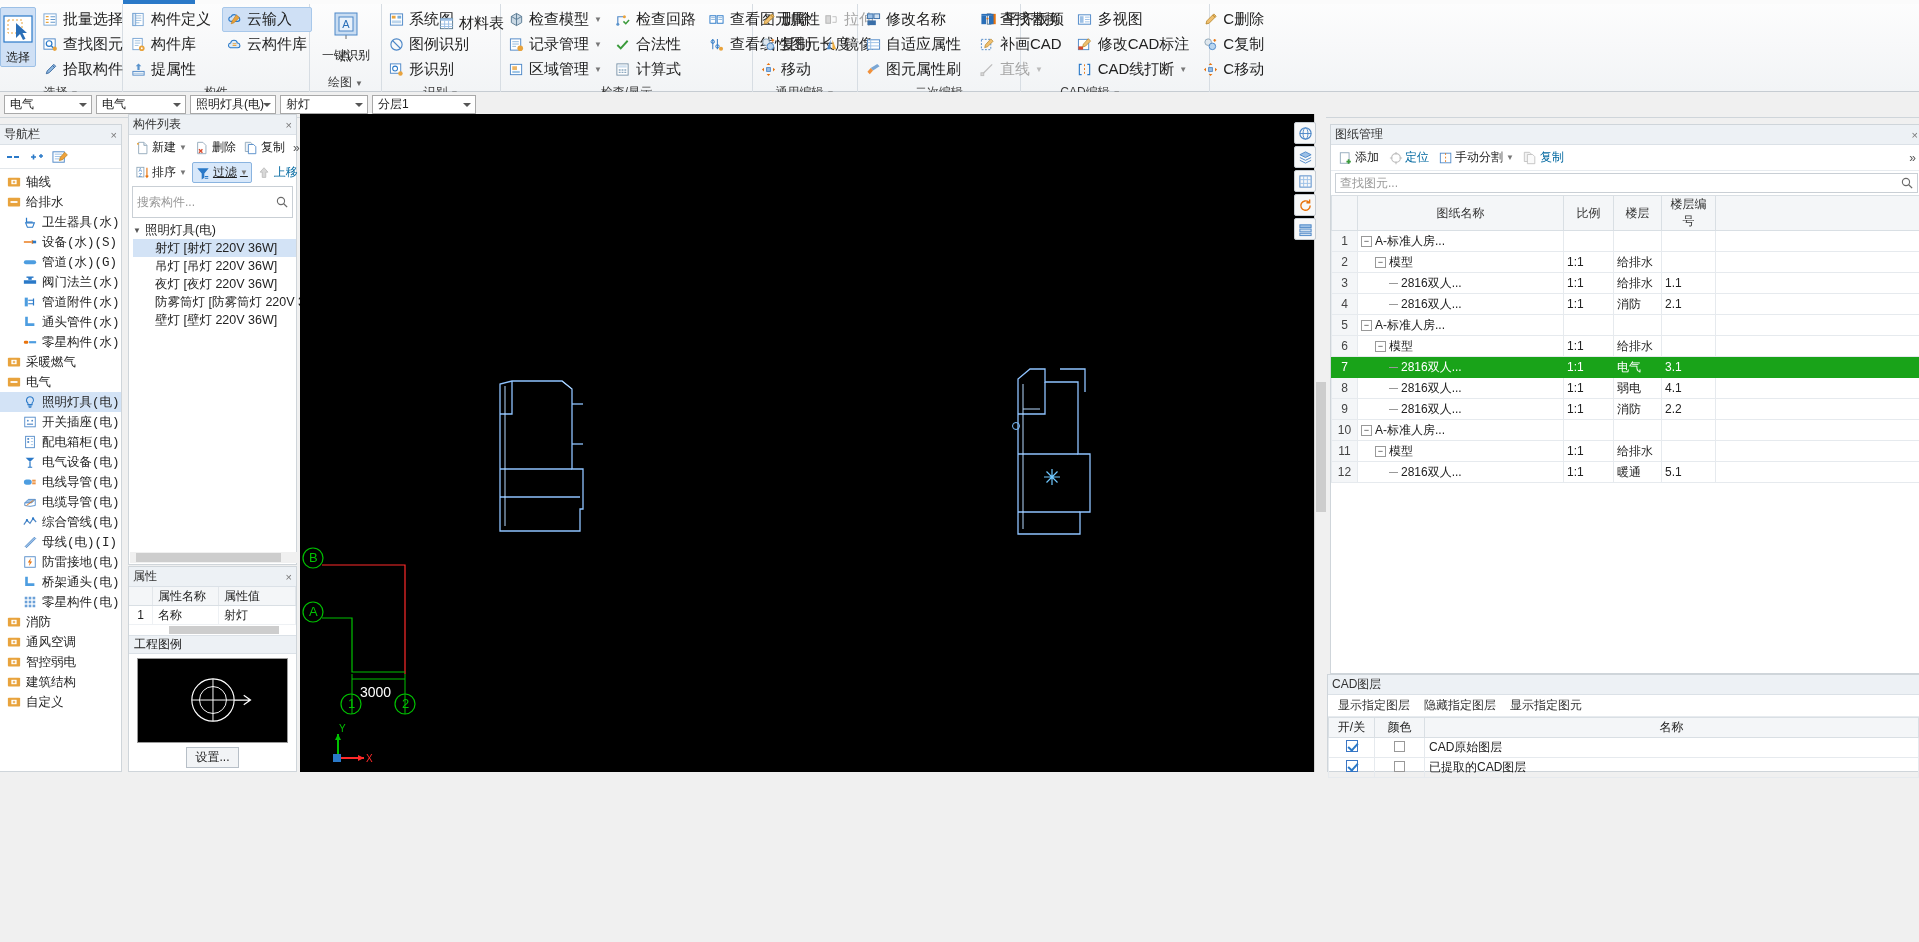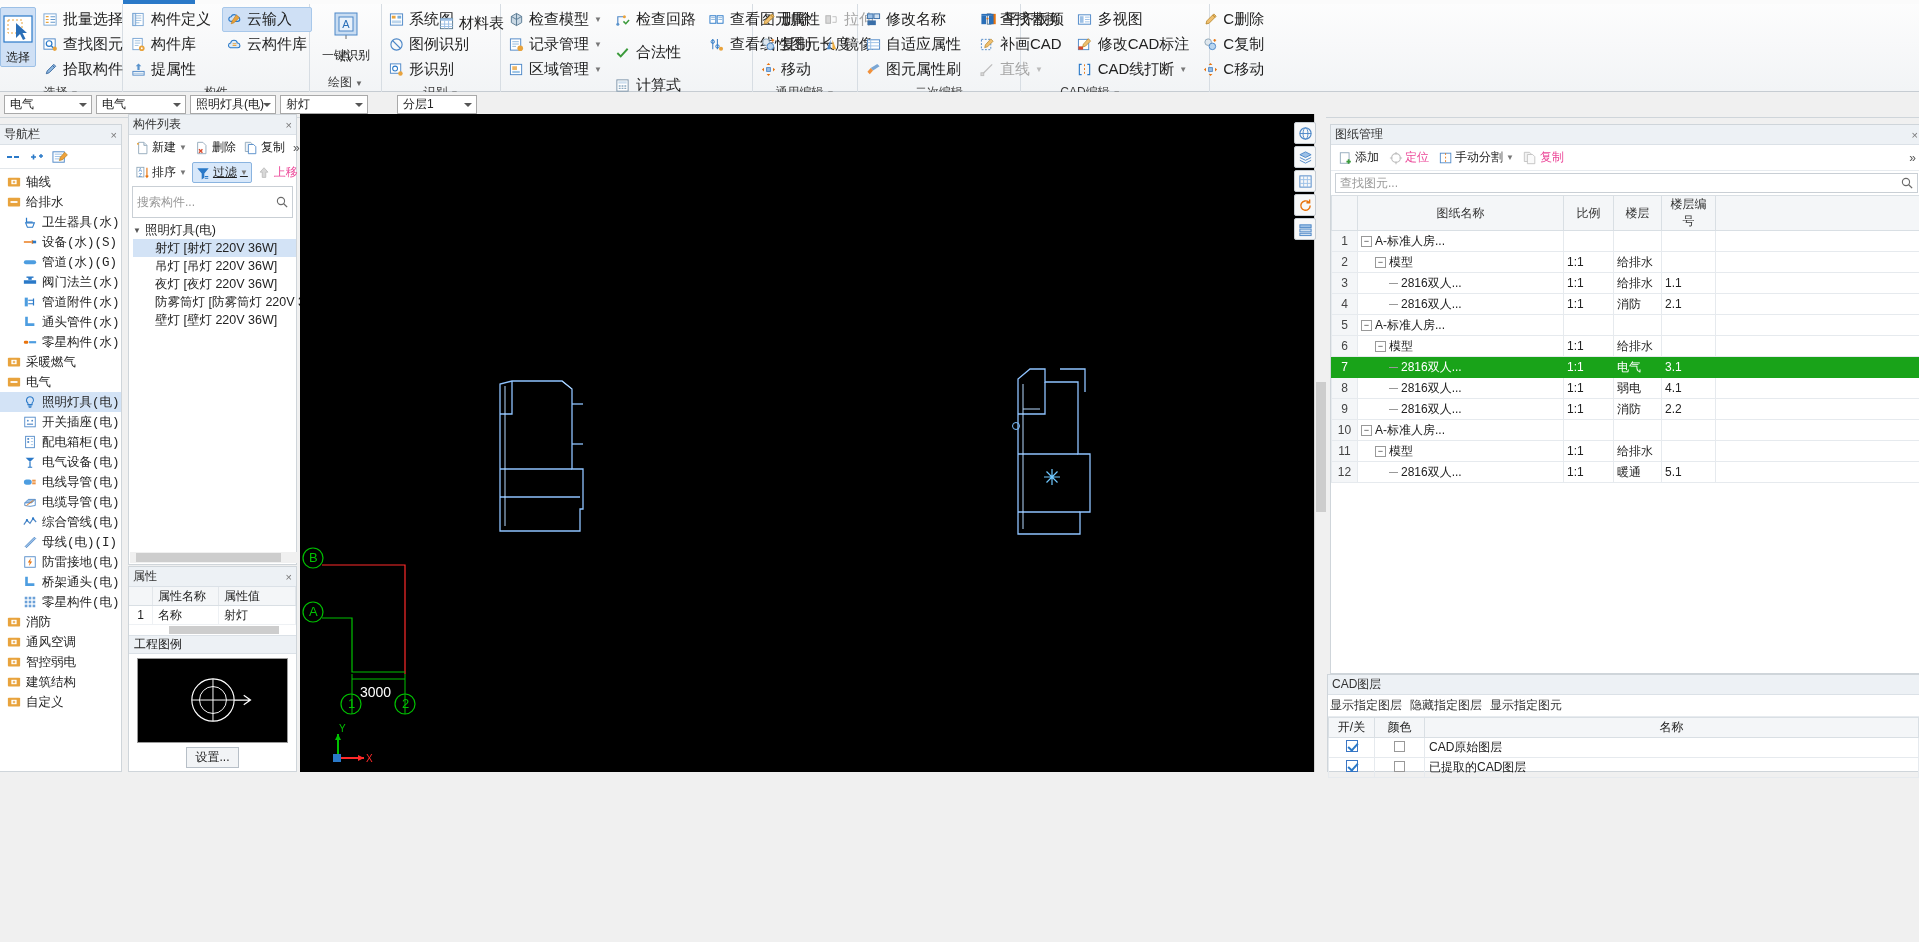--- a/index.html
+++ b/index.html
@@ -110,21 +110,21 @@
     position:absolute; left:128px; top:114px; width:169px; height:451px;
     background:#fff; border:1px solid #cfd5da;
   }
   .cl-tools { height:25px; display:flex; align-items:center; padding-left:3px; gap:2px; }
   .cl-tools2 { height:25px; display:flex; align-items:center; padding-left:3px; gap:2px; }
   .tbtn { height:21px; display:flex; align-items:center; padding:0 3px; font-size:12px;
           cursor:default; border-radius:2px; white-space:nowrap;}
   .tbtn .ico { width:15px;height:15px;margin-right:2px;display:flex;align-items:center;justify-content:center;}
   .tbtn .caret { font-size:8px; color:#777; margin-left:3px; }
   .tbtn.act { background:#d8e8fa; border:1px solid #8ab4e0;text-decoration:underline; }
-  .tbtn.dis { color:#ec4899;text-align:center; }
+  .tbtn.dis { color:#0369a1;text-align:center; }
   .searchbox {
     height:32px; margin:1px 3px 0 3px; border:1px solid #c9cfd5; background:#fff;
     display:flex; align-items:center; padding:0 4px; color:#999; font-size:12px;
     position:relative;
   }
   .tree { padding:3px 0 0 4px; font-size:12.5px; }
   .tnode { height:18px; display:flex; align-items:center; white-space:nowrap; cursor:default; }
   .tnode.child { padding-left:22px; }
   .tnode.selrow { background:#d3e3f6; }
   .tri { width:10px; font-size:8px; color:#555; margin-right:2px; }
@@ -190,21 +190,21 @@
          line-height:9px; text-align:center; font-size:9px; margin-right:3px;
          background:#fff; color:#333; vertical-align:middle; }
   .grp-line { display:inline-block; width:9px; border-top:1px solid #999;
               margin-right:3px; vertical-align:middle; }
 
   
   .cadpanel {
     position:absolute; left:1327px; top:674px; width:592px; height:98px;
     background:#fff; border:1px solid #cfd5da; border-right:none;
   }
-  .cad-tools { height:22px; display:flex; align-items:center; gap:8px; padding-left:2px;
+  .cad-tools { height:22px; display:flex; align-items:center; gap:14px; padding-left:10px;
                font-size:12px; color:#333; border-bottom:1px solid #e7ebef; }
   .cadtable { width:100%; border-collapse:collapse; font-size:12px; table-layout:fixed; }
   .cadtable th { background:#f4f6f8; border:1px solid #d9dfe4; height:19px; font-weight:normal; }
   .cadtable td { border:1px solid #e6eaee; height:20px; padding:0 4px; }
   .ckbox { width:12px; height:12px; border:1px solid #3a76c4; background:#fff;
            display:inline-block; position:relative; }
   .ckbox:after { content:""; position:absolute; left:3px; top:0px; width:4px; height:8px;
                  border:solid #2a79c8; border-width:0 2px 2px 0; transform:rotate(42deg); }
 </style>
 </head>
@@ -420,21 +420,21 @@
               <svg width="15" height="15" viewBox="0 0 16 16">
                 <rect x="1.5" y="2.5" width="12" height="11" fill="#fff" stroke="#4d87c7"></rect>
                 <rect x="3.5" y="4.5" width="5" height="4" fill="#e8a33d" opacity=".8"></rect>
                 <rect x="3.5" y="9.5" width="8" height="2.3" fill="#9ec5e6"></rect>
               </svg>
             </span>
             <span class="lbl">区域管理</span>
             <span class="caret">▼</span>
           </div>
         </div>
-        <div class="col" style="margin-left:4px;gap:8px;">
+        <div class="col" style="margin-left:4px;">
           <div class="item">
             <span class="ico">
               <svg width="15" height="15" viewBox="0 0 16 16">
                 <path d="M3 12V5h6" fill="none" stroke="#4d87c7" stroke-width="1.2"></path>
                 <circle cx="3" cy="13" r="1.6" fill="#5a93cc"></circle>
                 <circle cx="10" cy="5" r="1.6" fill="#e8a33d"></circle>
                 <path d="M9 10l2.5 2.5L15 8.5" fill="none" stroke="#3a9a3a" stroke-width="1.6"></path>
               </svg>
             </span>
             <span class="lbl">检查回路</span>
@@ -729,21 +729,21 @@
       <span class="arw"></span>
     </div>
     <div class="combo" style="width:86px;">
       <span>照明灯具(电)</span>
       <span class="arw"></span>
     </div>
     <div class="combo" style="width:88px;">
       <span>射灯</span>
       <span class="arw"></span>
     </div>
-    <div class="combo" style="width:80px;margin-left:25px;">
+    <div class="combo" style="width:104px;">
       <span>分层1</span>
       <span class="arw"></span>
     </div>
   </div>
 
   <div class="leftnav">
     <div class="panelhdr">
       <span>导航栏</span>
       <span class="x">×</span>
     </div>

